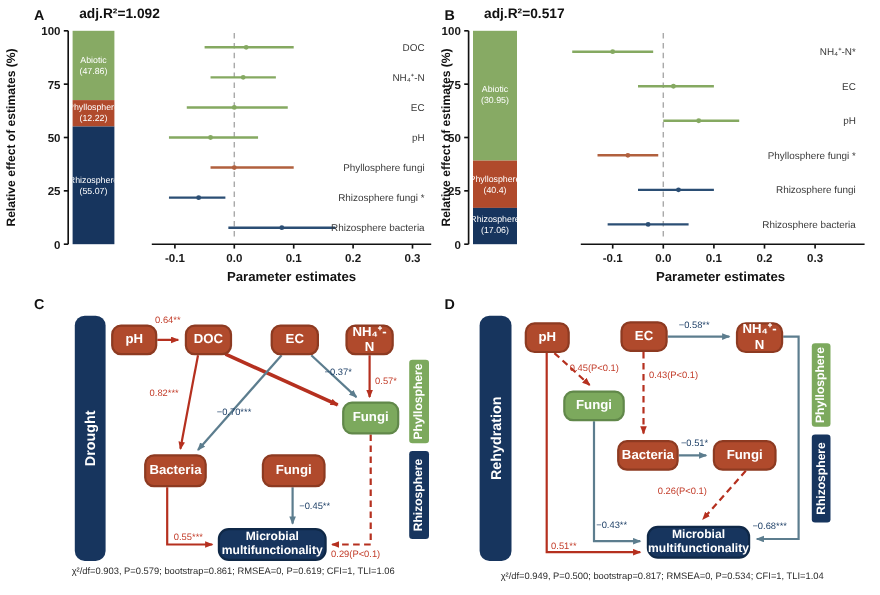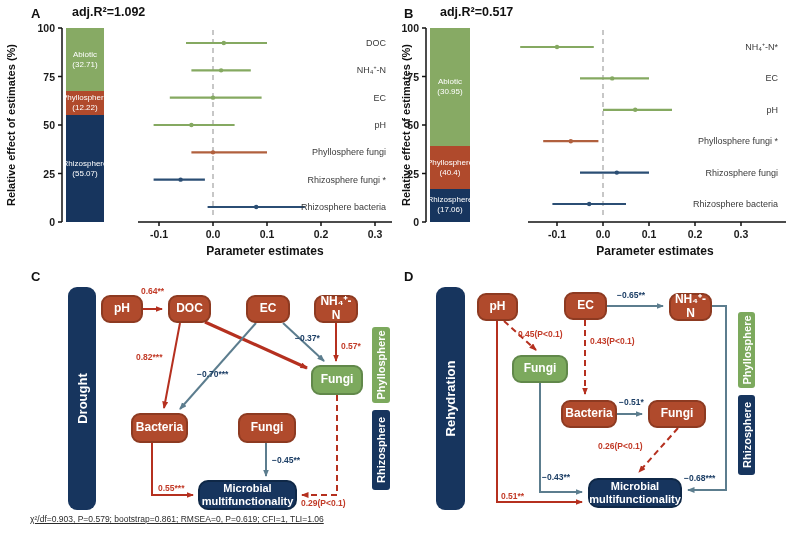--- a/index.html
+++ b/index.html
@@ -26,44 +26,44 @@
   .node.green{background:#7ca95d;border-color:#61884a;}
   .node.mm{background:#17355e;border-color:#0f2847;font-size:11px;border-radius:10px;}
   .vflex{position:absolute;display:flex;align-items:center;justify-content:center;}
   .vflex span{transform:rotate(-90deg);white-space:nowrap;}
   .cbar{background:#17355e;border-radius:9px;color:#fff;}
   .cbar span{font-size:13px;font-weight:700;}
   .sbar{color:#fff;border-radius:3px;}
   .sbar span{font-size:11px;font-weight:700;}
   .sbar.green{background:#7ca95d;}
   .sbar.navy{background:#17355e;}
-  .coef{position:absolute;font-size:8.5px;font-weight:700;white-space:nowrap;}
+  .coef{position:absolute;font-size:8.5px;font-weight:400;white-space:nowrap;}
   .coef.red{color:#c23b28;}
   .coef.blue{color:#1d3f66;}
-  .fitline{position:absolute;font-size:8.5px;color:#2b2b2b;text-decoration:underline;}
+  .fitline{position:absolute;font-size:8.5px;color:#2b2b2b;text-align:center;}
   .lr{stroke:#b5301f;stroke-width:2;fill:none;}
   .lrt{stroke-width:3.2;}
   .ls{stroke:#5c7d8e;stroke-width:2;fill:none;}
   .dash{stroke-dasharray:6 4;}
 </style>
 </head>
 <body>
 
 <div id="fig">
 
   <div class="panel" style="left:0;top:0;width:400px;height:265px">
     <div class="pletter" style="left:31px;top:6px">A</div>
     <div class="ptitle" style="left:72px;top:5px">adj.R²=1.092</div>
     <div class="ylab" style="left:3px">
         <span>Relative effect of estimates (%)</span>
       </div>
     <div class="barstack" style="left:66px;width:38px">
         <div class="seg" style="height: 63.4574px; background: rgb(135, 170, 100);">
           <div>Abiotic</div>
-          <div>(32.71)</div>
+          <div>(47.86)</div>
         </div>
         <div class="seg" style="height: 23.7068px; background: rgb(176, 74, 44);">
           <div>Phyllosphere</div>
           <div>(12.22)</div>
         </div>
         <div class="seg" style="height: 106.836px; background: rgb(23, 53, 94);">
           <div>Rhizosphere</div>
           <div>(55.07)</div>
         </div>
       </div>
@@ -263,24 +263,25 @@
     <div class="node" style="left:248px;top:135px;width:58px;height:28px">Fungi</div>
     <div class="node mm" style="left:188px;top:213px;width:94px;height:30px">Microbial multifunctionality</div>
 
     <div class="sbar green vflex" style="left:338px;top:47px;width:17px;height:76px">
         <span>Phyllosphere</span>
       </div>
     <div class="sbar navy vflex" style="left:338px;top:130px;width:17px;height:80px">
         <span>Rhizosphere</span>
       </div>
 
-    <span class="coef blue" style="left:217px;top:25px">−0.65**</span>
+    <span class="coef blue" style="left:217px;top:25px">−0.58**</span>
     <span class="coef red" style="left:118px;top:64px">0.45(P&lt;0.1)</span>
     <span class="coef red" style="left:190px;top:71px">0.43(P&lt;0.1)</span>
     <span class="coef blue" style="left:219px;top:132px">−0.51*</span>
     <span class="coef red" style="left:198px;top:176px">0.26(P&lt;0.1)</span>
     <span class="coef blue" style="left:142px;top:207px">−0.43**</span>
     <span class="coef red" style="left:101px;top:226px">0.51**</span>
     <span class="coef blue" style="left:284px;top:208px">−0.68***</span>
 
+    <div class="fitline" style="left:20px;right:16px;top:253px">χ²/df=0.949, P=0.500; bootstrap=0.817; RMSEA=0, P=0.534; CFI=1, TLI=1.04</div>
   </div>
 
 </div>
 
 </body></html>

